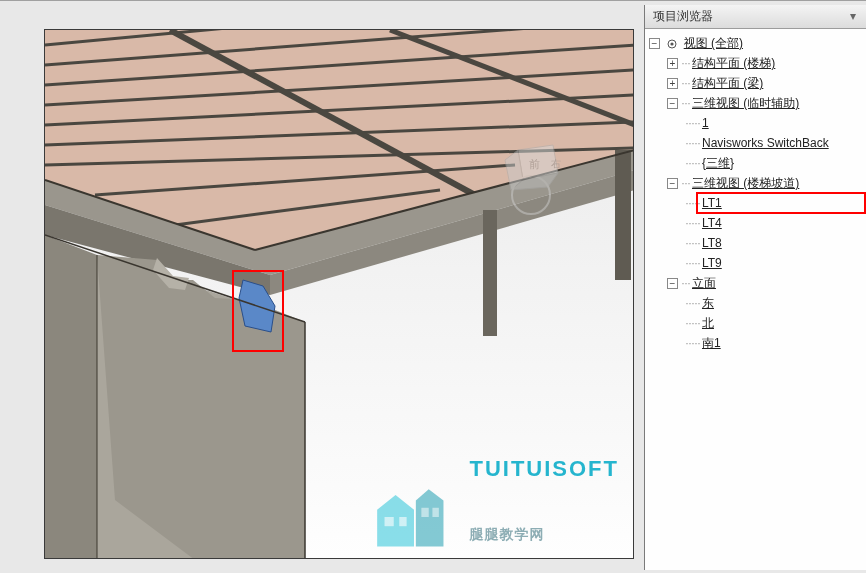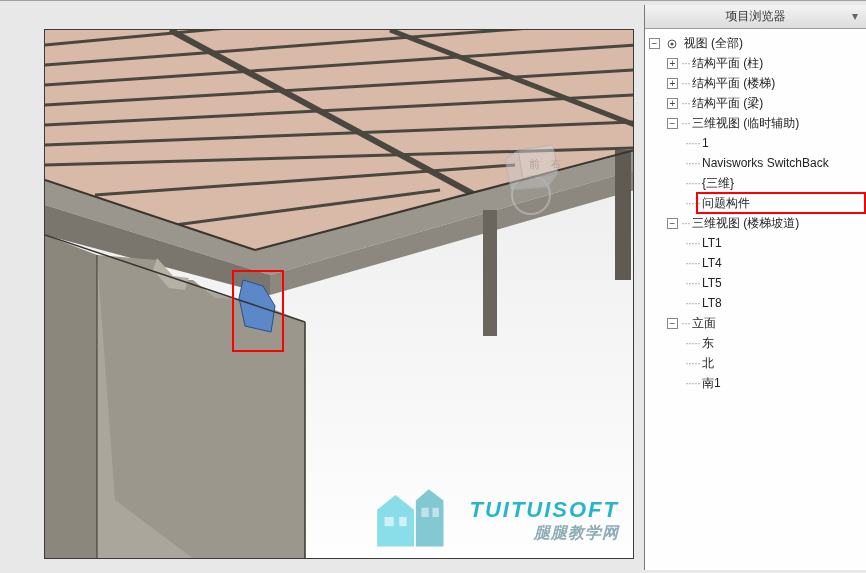--- a/index.html
+++ b/index.html
@@ -71,27 +71,26 @@
 .watermark {
   position: absolute;
   right: 14px;
   bottom: 14px;
   color: #00a9c7;
   font-family: Arial, sans-serif;
   font-weight: bold;
   font-size: 22px;
   letter-spacing: 2px;
   opacity: 0.85;
-  text-align: right;
-  font-style: italic;
 }
 .watermark .sub {
-  font-size: 16px;
+  font-size: 14px;
   letter-spacing: 1px;
   color: #7aa0a8;
+  margin-top: 44px;
 }
 .wm-logo {
   position: absolute;
   right: 172px;
   bottom: 6px;
   width: 94px;
   height: 70px;
   opacity: 0.65;
 }
 .viewcube {
@@ -110,21 +109,20 @@
   display: flex;
   flex-direction: column;
 }
 .panel-title {
   background: linear-gradient(#f4f4f4, #dcdcdc);
   border-bottom: 1px solid #9c9c9c;
   padding: 3px 8px;
   font-size: 12px;
   color: #333;
   position: relative;
-  text-align: center;
 }
 .panel-title .pin {
   position: absolute;
   right: 6px;
   top: 4px;
   width: 10px;
   height: 10px;
   color: #666;
 }
 .tree {
@@ -150,21 +148,21 @@
   color: #444;
   margin-right: 3px;
   cursor: pointer;
   vertical-align: middle;
 }
 .dots {
   color: #9a9a9a;
   letter-spacing: -1px;
   margin-right: 2px;
 }
-.node-label { cursor: pointer; }
+.node-label { cursor: pointer; text-decoration: underline; }
 .node-icon {
   display: inline-block;
   width: 12px;
   height: 12px;
   vertical-align: middle;
   margin-right: 2px;
 }
 .hl-row {
   display: inline-block;
 }
@@ -268,39 +266,37 @@
     <div class="tree">
       <ul>
         <li>
           <span class="expander">−</span>
           <svg class="node-icon" viewBox="0 0 12 12">
               <circle cx="6" cy="6" r="4" fill="none" stroke="#555"></circle>
               <circle cx="6" cy="6" r="1.6" fill="#555"></circle>
             </svg>
           <span class="node-label">视图 (全部)</span>
           <ul>
-            <li><span class="expander">+</span><span class="dots">···</span><span class="node-label">结构平面 (柱)</span></li>
             <li><span class="expander">+</span><span class="dots">···</span><span class="node-label">结构平面 (楼梯)</span></li>
             <li><span class="expander">+</span><span class="dots">···</span><span class="node-label">结构平面 (梁)</span></li>
             <li>
               <span class="expander">−</span><span class="dots">···</span><span class="node-label">三维视图 (临时辅助)</span>
               <ul>
                 <li><span class="dots">·····</span><span class="node-label">1</span></li>
                 <li><span class="hl-row"><span class="dots">·····</span><span class="node-label">Navisworks SwitchBack</span></span></li>
                 <li><span class="dots">·····</span><span class="node-label">{三维}</span></li>
-                <li><span class="dots">·····</span><span class="node-label">问题构件</span></li>
               </ul>
             </li>
             <li>
               <span class="expander">−</span><span class="dots">···</span><span class="node-label">三维视图 (楼梯坡道)</span>
               <ul>
                 <li><span class="dots">·····</span><span class="node-label">LT1</span></li>
                 <li><span class="dots">·····</span><span class="node-label">LT4</span></li>
-                <li><span class="dots">·····</span><span class="node-label">LT5</span></li>
                 <li><span class="dots">·····</span><span class="node-label">LT8</span></li>
+                <li><span class="dots">·····</span><span class="node-label">LT9</span></li>
               </ul>
             </li>
             <li>
               <span class="expander">−</span><span class="dots">···</span><span class="node-label">立面</span>
               <ul>
                 <li><span class="dots">·····</span><span class="node-label">东</span></li>
                 <li><span class="dots">·····</span><span class="node-label">北</span></li>
                 <li><span class="dots">·····</span><span class="node-label">南1</span></li>
               </ul>
             </li>

